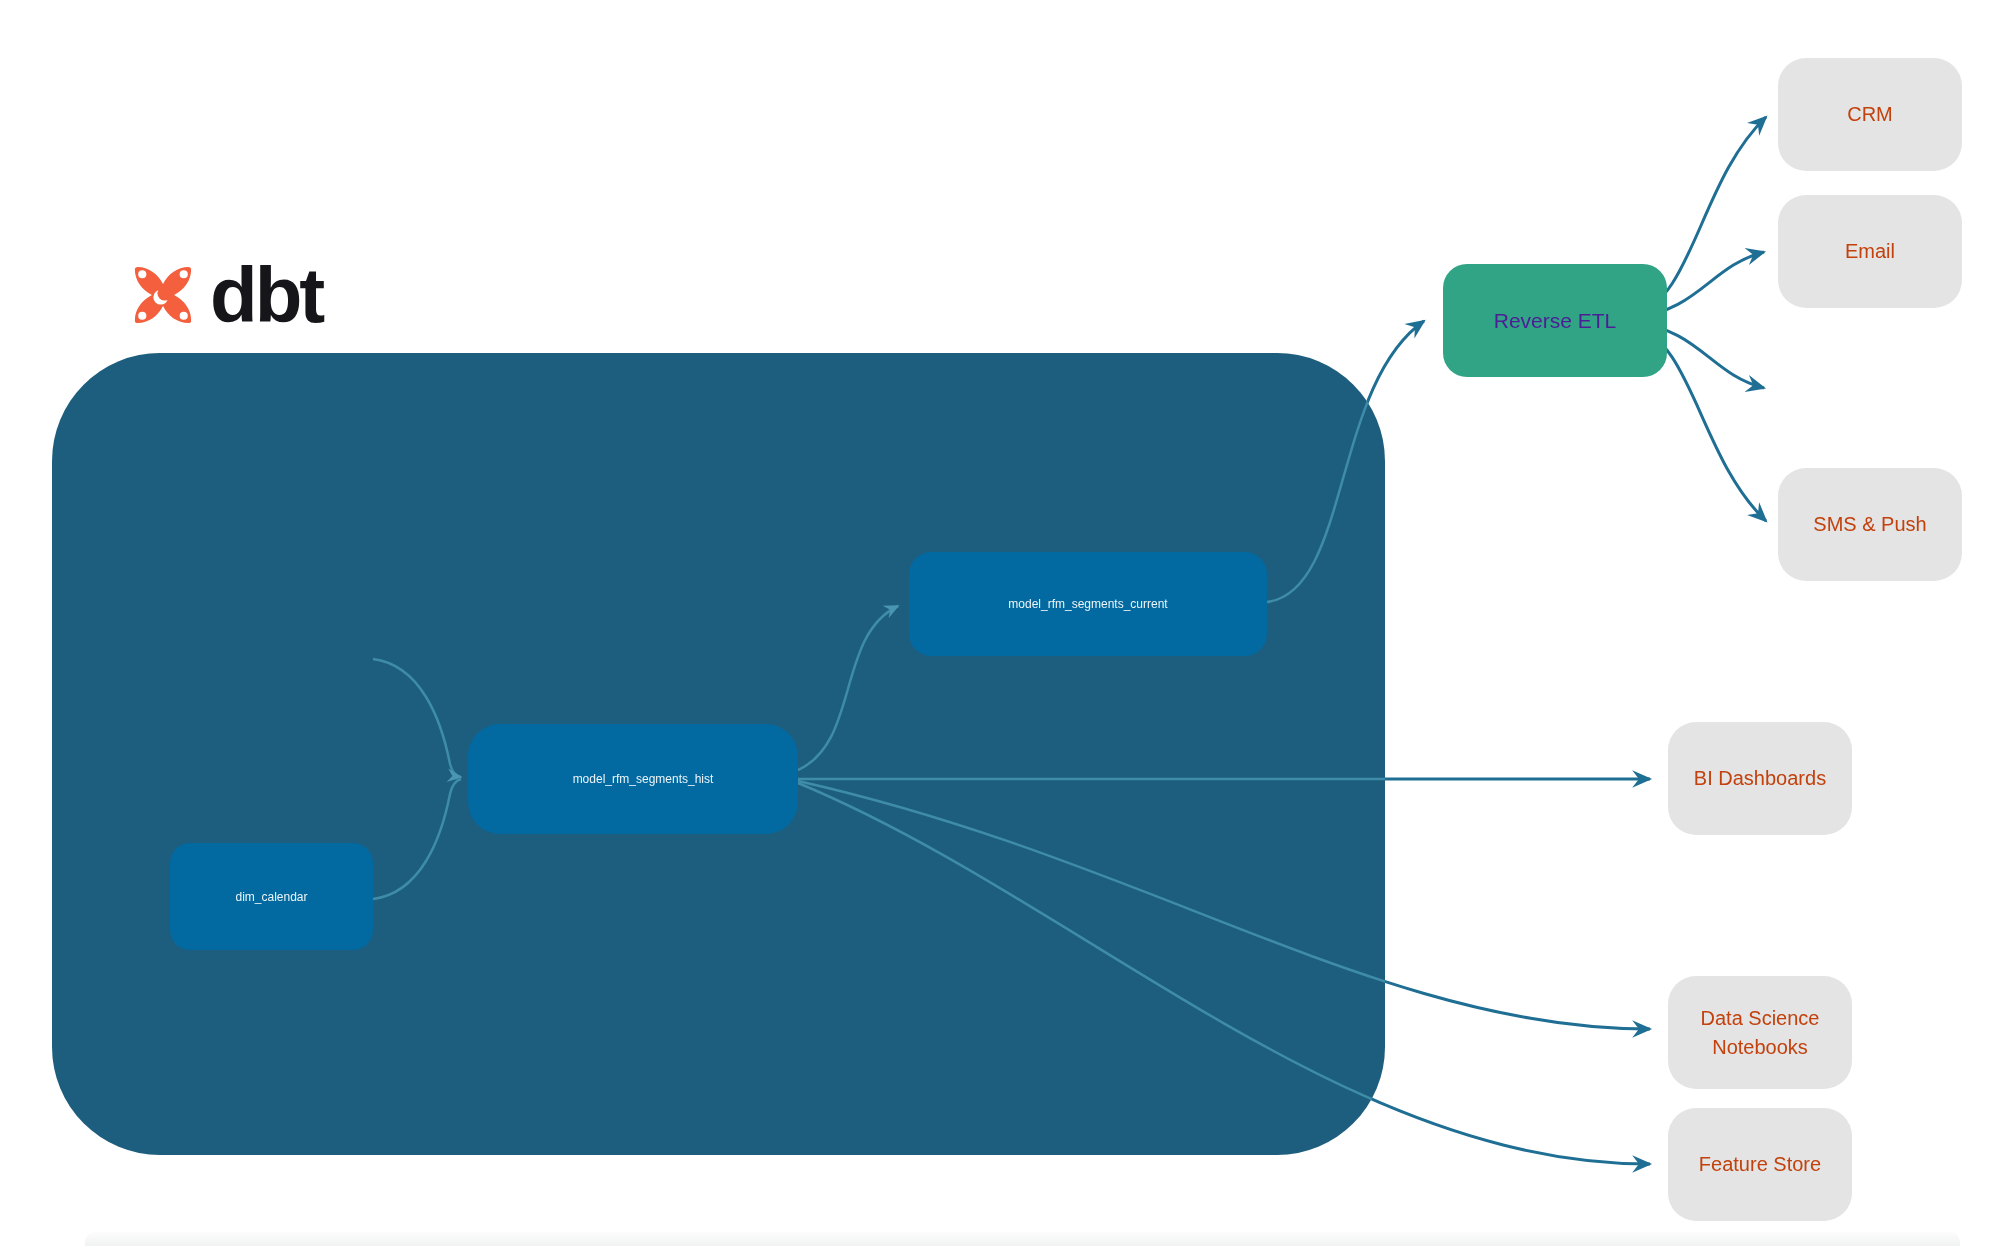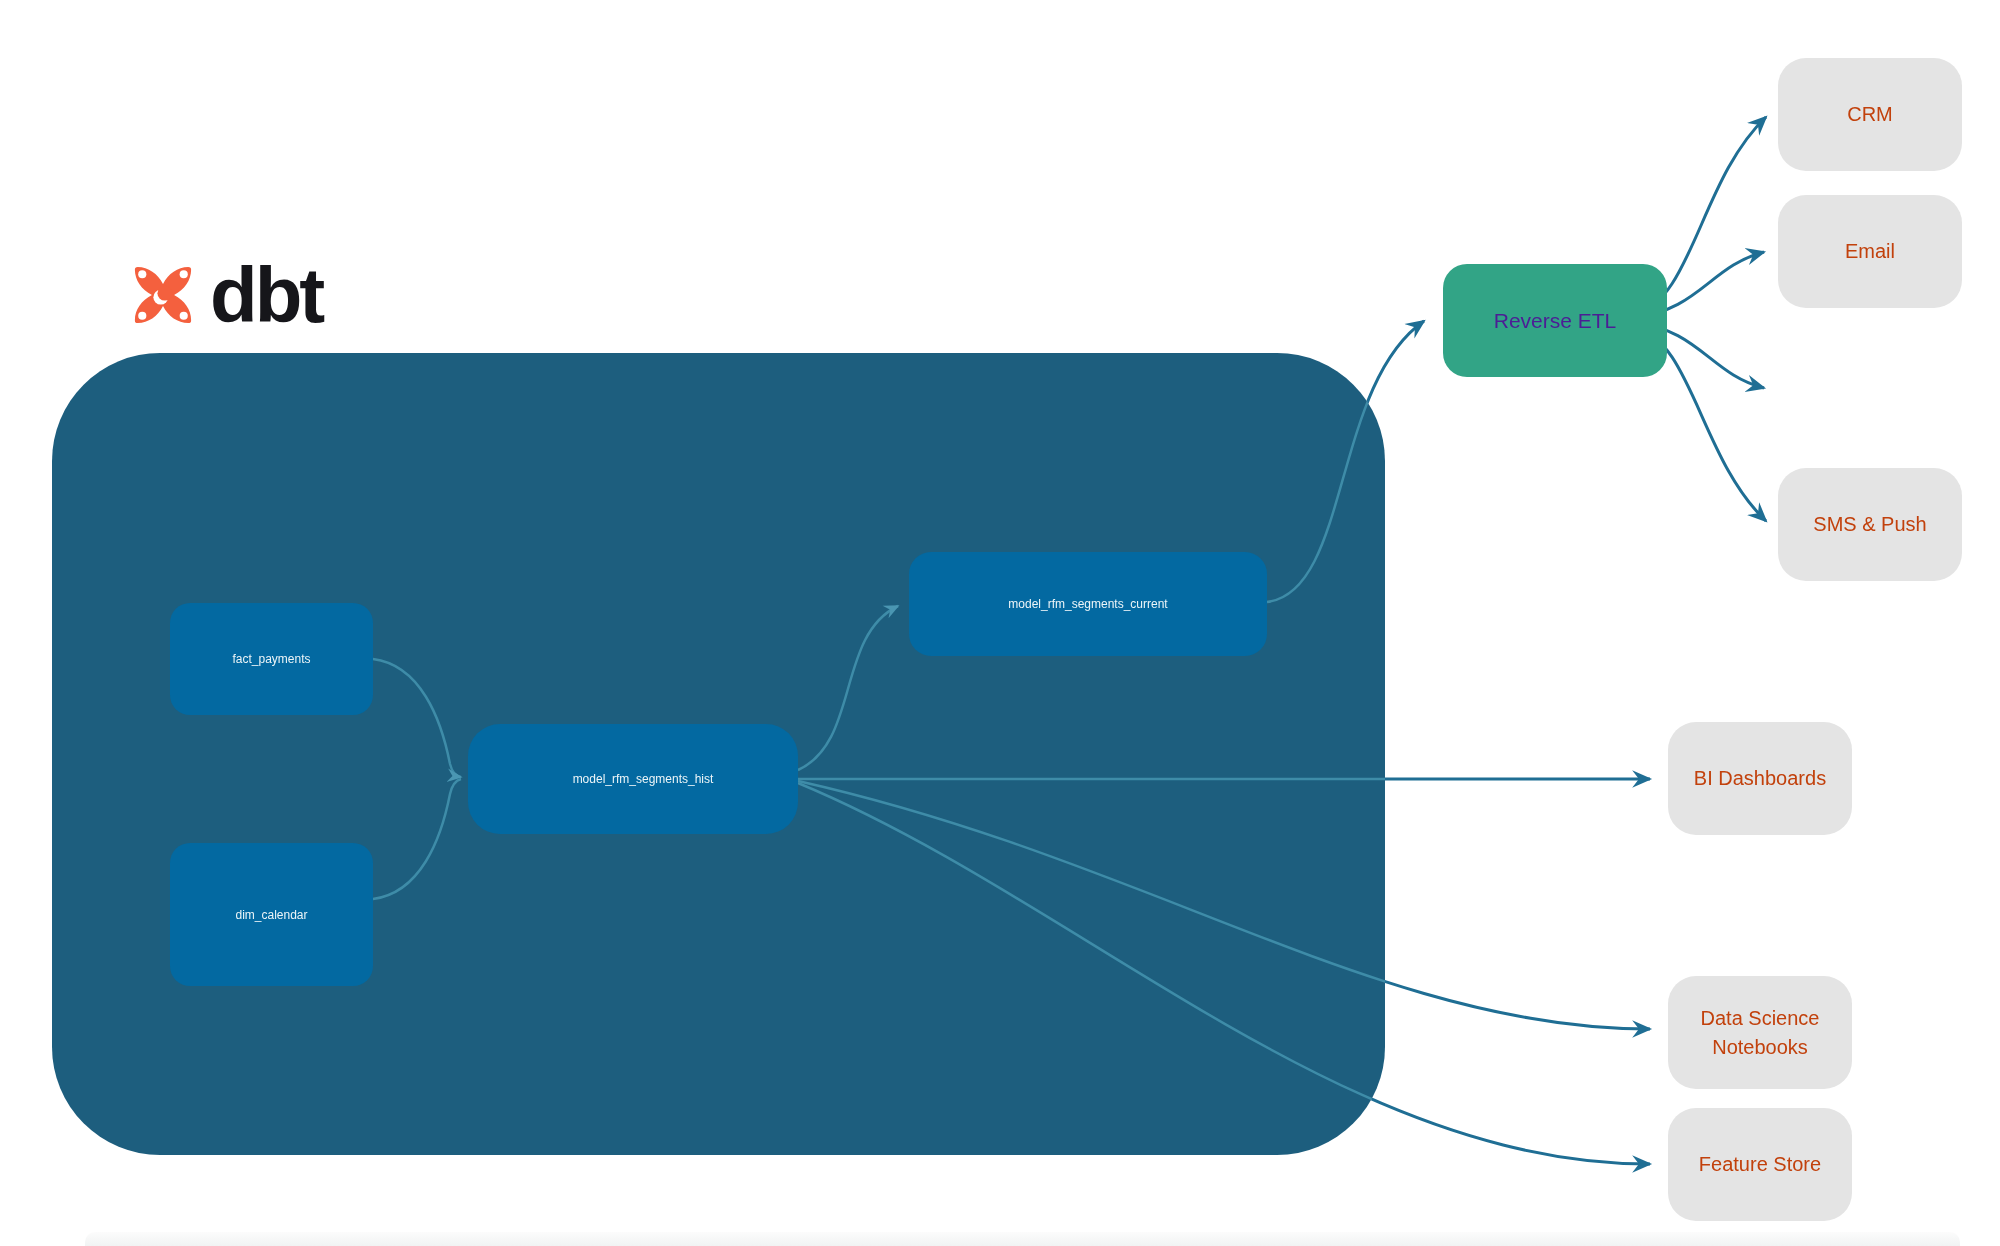--- a/index.html
+++ b/index.html
@@ -23,21 +23,21 @@
   
   .node{
     position:absolute;display:flex;align-items:center;justify-content:center;
     text-align:center;box-sizing:border-box;
   }
   .node span{display:block;}
   .model{
     background:#0369a1;border-radius:20px;color:#ECF5F8;font-size:12px;
   }
   #node-fact{left:170px;top:603px;width:203px;height:112px;}
-  #node-dim{left:170px;top:843px;width:203px;height:143px;}
+  #node-dim{left:170px;top:843px;width:203px;height:107px;}
   #node-hist{left:468px;top:724px;width:330px;height:110px;border-radius:32px;padding-left:20px;}
   #node-current{left:909px;top:552px;width:358px;height:104px;border-radius:22px;}
   #node-retl{
     left:1443px;top:264px;width:224px;height:113px;background:#32A486;
     border-radius:24px;color:#4c1d95;font-size:21px;
   }
   .dest{
     background:#E4E4E4;border-radius:28px;color:#c2410c;font-size:20px;
     width:184px;height:113px;padding:0 18px;line-height:1.45;
   }
@@ -111,23 +111,20 @@
       <path d="M798,781 C1150,860 1380,1029 1650,1029" marker-end="url(#ah-dark)"></path>
       <path d="M798,783 C1080,900 1340,1164 1650,1164" marker-end="url(#ah-dark)"></path>
       <path d="M1267,602 C1350,592 1332,385 1424,321" marker-end="url(#ah-dark)"></path>
       <path d="M1633,316 C1693,300 1700,180 1766,117" marker-end="url(#ah-dark)"></path>
       <path d="M1633,318 C1700,310 1710,266 1764,252" marker-end="url(#ah-dark)"></path>
       <path d="M1633,322 C1700,330 1710,374 1764,388" marker-end="url(#ah-dark)"></path>
       <path d="M1633,325 C1693,342 1700,458 1766,521" marker-end="url(#ah-dark)"></path>
     </g>
   </svg>
 
-  <div class="node model" id="node-fact">
-    <span>fact_payments</span>
-  </div>
   <div class="node model" id="node-dim">
     <span>dim_calendar</span>
   </div>
   <div class="node model" id="node-hist">
     <span>model_rfm_segments_hist</span>
   </div>
   <div class="node model" id="node-current">
     <span>model_rfm_segments_current</span>
   </div>
 

